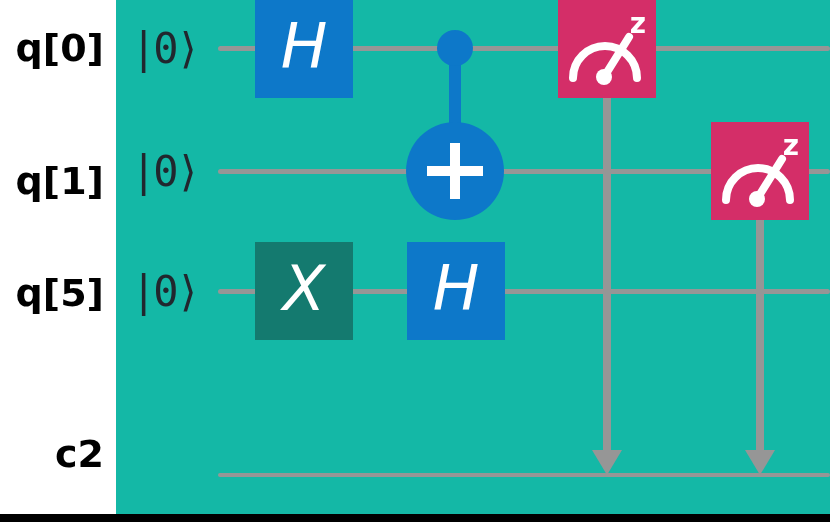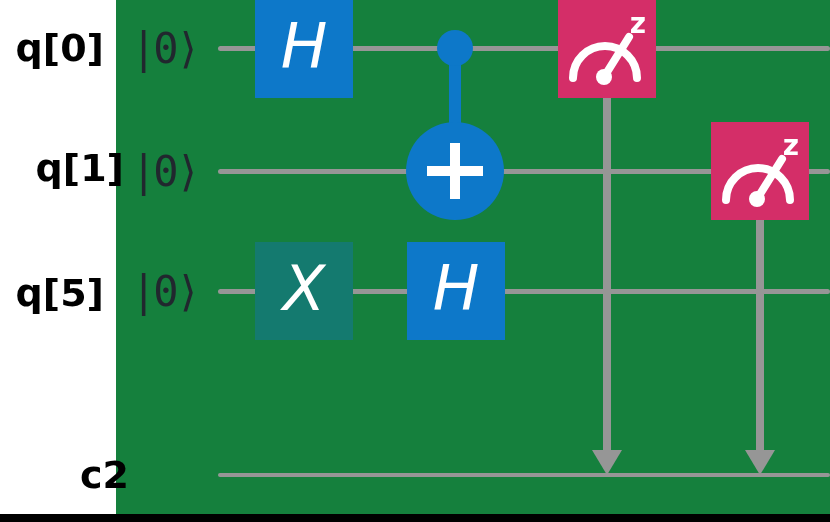--- a/index.html
+++ b/index.html
@@ -1,17 +1,17 @@
 <!DOCTYPE html>
 <html><head>
 <meta charset="utf-8">
 <style>
   html,body{margin:0;padding:0;background:#fff;}
   .canvas{
-    position:relative;width:830px;height:522px;background:#15803d;
+    position:relative;width:830px;height:522px;background:#14b8a6;
     overflow:hidden;font-family:"DejaVu Sans", sans-serif;
   }
   .gutter{position:absolute;left:0;top:0;width:116px;height:514px;background:#ffffff;}
   .bottom-bar{position:absolute;left:0;top:514px;width:830px;height:8px;background:#000000;}
 
   .reg-label{
     position:absolute;left:0;width:104px;height:44px;
     display:flex;align-items:center;justify-content:flex-end;
     font-weight:bold;font-size:38px;color:#000;letter-spacing:0px;
   }
@@ -59,23 +59,23 @@
 <div class="canvas">
 
   <div class="gutter"></div>
 
   <div class="wire qwire" style="top:46px;"></div>
   <div class="wire qwire" style="top:169px;"></div>
   <div class="wire qwire" style="top:289px;"></div>
   <div class="wire cwire" style="top:473px;"></div>
 
   <div class="reg-label" style="top:26px;">q[0]</div>
-  <div class="reg-label" style="top:146px;padding-left:20px;">q[1]</div>
+  <div class="reg-label" style="top:159px;">q[1]</div>
   <div class="reg-label" style="top:271px;">q[5]</div>
-  <div class="reg-label" style="top:453px;padding-left:25px;">c2</div>
+  <div class="reg-label" style="top:432px;">c2</div>
 
   <div class="ket" style="top:22px;">|0⟩</div>
   <div class="ket" style="top:145px;">|0⟩</div>
   <div class="ket" style="top:265px;">|0⟩</div>
 
   <div class="vline" style="left:603px;top:97px;height:356px;"></div>
   <div class="arrow-down" style="left:592px;top:450px;"></div>
   <div class="vline" style="left:756px;top:219px;height:234px;"></div>
   <div class="arrow-down" style="left:745px;top:450px;"></div>
 

